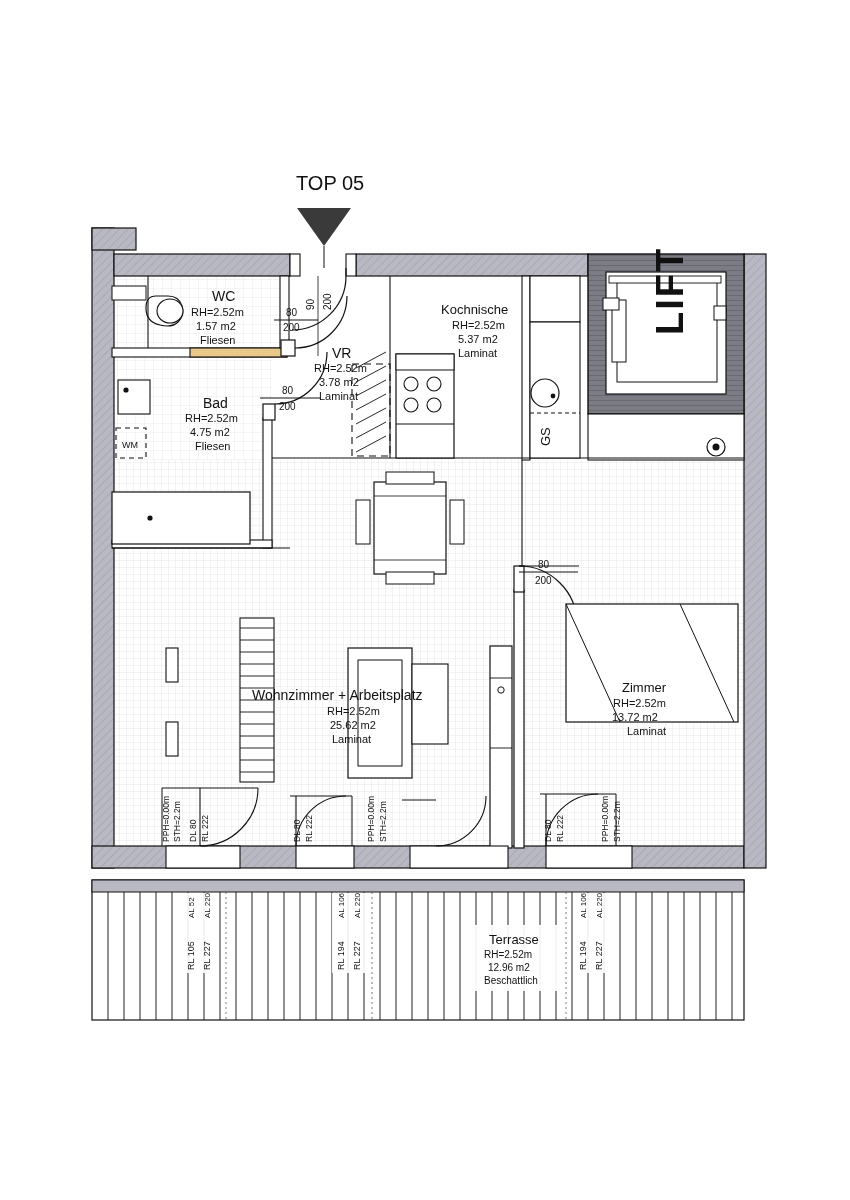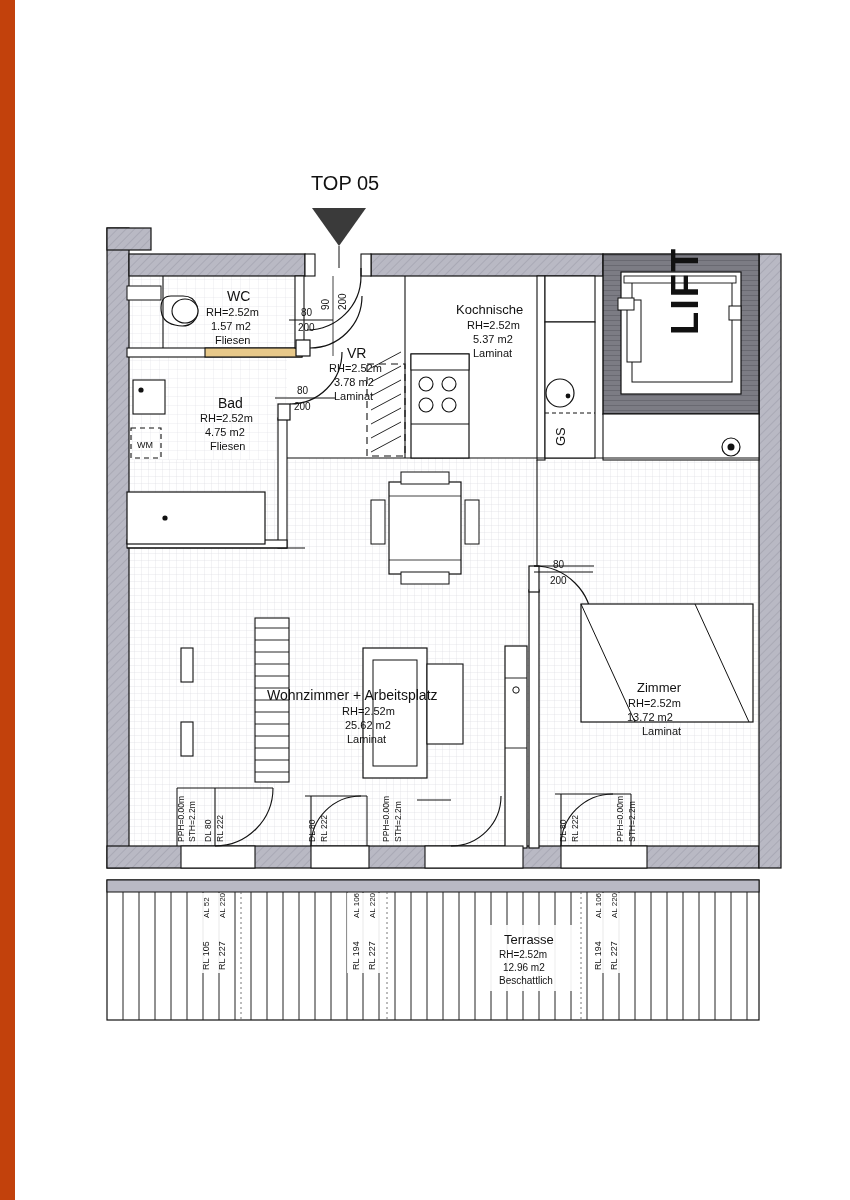--- a/index.html
+++ b/index.html
@@ -3,21 +3,21 @@
 <meta charset="utf-8">
 <title>Floor Plan TOP 05</title>
 <style>
   html, body {
     margin: 0; padding: 0;
     background: #ffffff;
     width: 850px; height: 1200px;
     overflow: hidden;
     font-family: "Liberation Sans", sans-serif;
   }
-  #root { position: relative; width: 678px; height: 1200px; background:#c2410c;padding-left:15px; }
+  #root { position: relative; width: 678px; height: 1200px; background:#c2410c; }
   svg { display:block; }
   .txt { font-family: "Liberation Sans", sans-serif; fill:#111; }
 </style>
 </head>
 <body>
 
 <div id="root">
 <svg width="850" height="1200" viewBox="0 0 850 1200">
 
   <defs>

